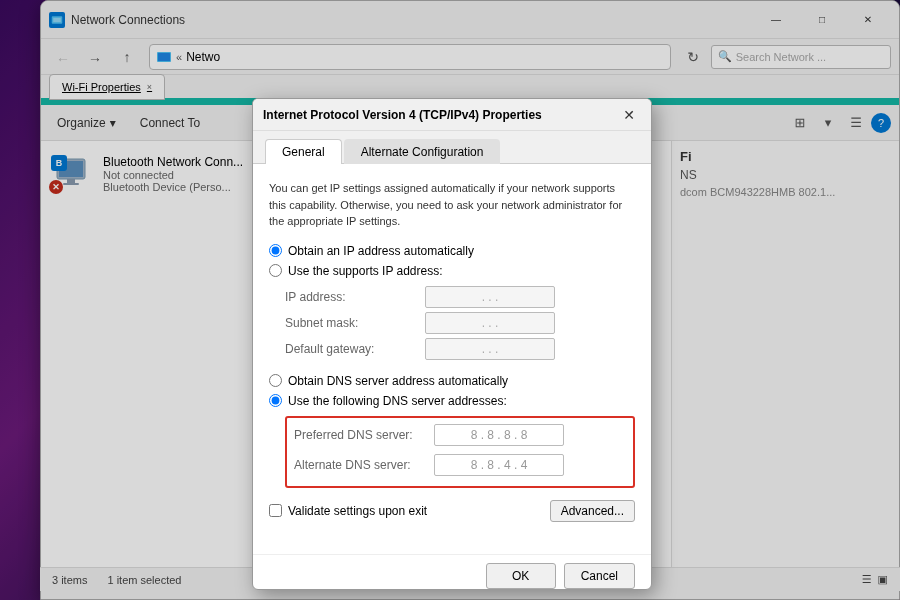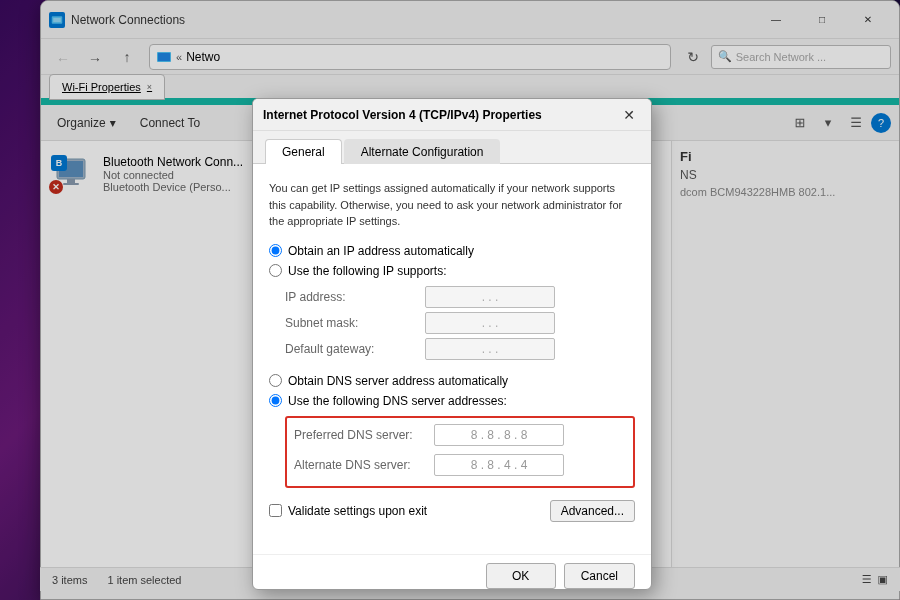--- a/index.html
+++ b/index.html
@@ -549,21 +549,21 @@
 
     <p class="dialog-desc">You can get IP settings assigned automatically if your network supports this capability. Otherwise, you need to ask your network administrator for the appropriate IP settings.</p>
 
     <div class="radio-group">
       <div class="radio-row">
         <input type="radio" name="ip_mode" checked="" style="">
         <label>Obtain an IP address automatically</label>
       </div>
       <div class="radio-row">
         <input type="radio" name="ip_mode" style="">
-        <label>Use the following IP supports:</label>
+        <label>Use the supports IP address:</label>
       </div>
     </div>
 
     <div class="ip-fields">
       <div class="ip-field-row">
         <span class="ip-label">IP address:</span>
         <input class="ip-input disabled" type="text" disabled="" value=". . ." style="">
       </div>
       <div class="ip-field-row">
         <span class="ip-label">Subnet mask:</span>

